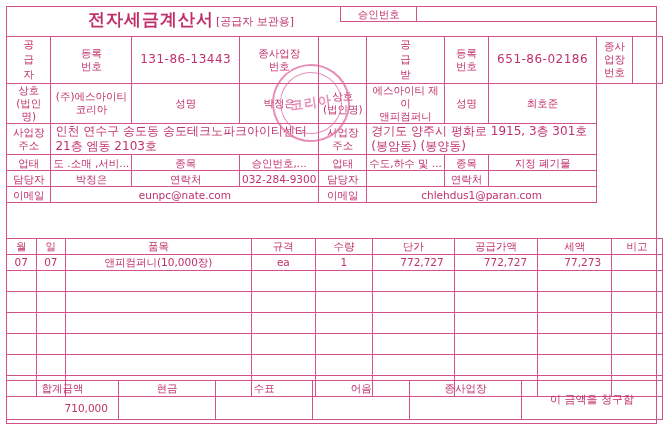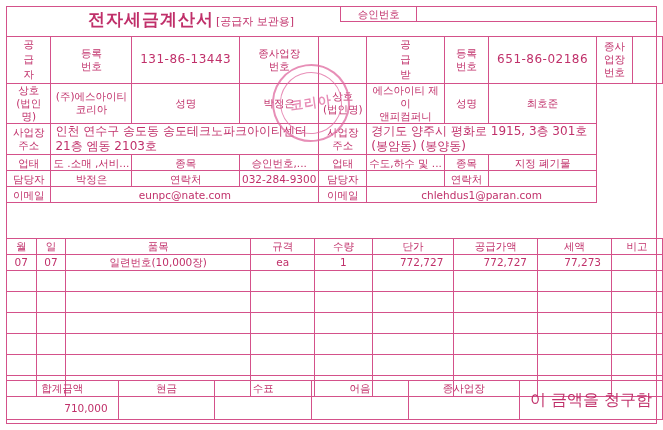--- a/index.html
+++ b/index.html
@@ -63,21 +63,21 @@
   .dt td{height:15px;}
   .num{text-align:right;padding-right:10px;}
 
   
   .items{position:absolute;left:6px;top:238px;}
   .items td{height:15px;}
 
   
   .foot{position:absolute;left:6px;top:380px;}
   .foot td{height:15px;}
-  .claim{font-size:16px;}
+  .claim{font-size:11px;}
 
   
   .stamp{
     position:absolute;left:272px;top:64px;width:74px;height:74px;
     border-radius:50%;
     border:2px solid #e06aa0;
     opacity:.75;
     display:flex;align-items:center;justify-content:center;
     color:#e06aa0;
     transform:rotate(-8deg);
@@ -240,21 +240,21 @@
       <td style="width:64px">규격</td>
       <td style="width:56px">수량</td>
       <td style="width:80px">단가</td>
       <td style="width:82px">공급가액</td>
       <td style="width:72px">세액</td>
       <td style="width:49px">비고</td>
     </tr>
     <tr>
       <td>07</td>
       <td>07</td>
-      <td>일련번호(10,000장)</td>
+      <td>앤피컴퍼니(10,000장)</td>
       <td>ea</td>
       <td>1</td>
       <td class="num">772,727</td>
       <td class="num">772,727</td>
       <td class="num">77,273</td>
       <td></td>
     </tr>
     <tr>
           <td style="height:20px"></td>
           <td></td>

